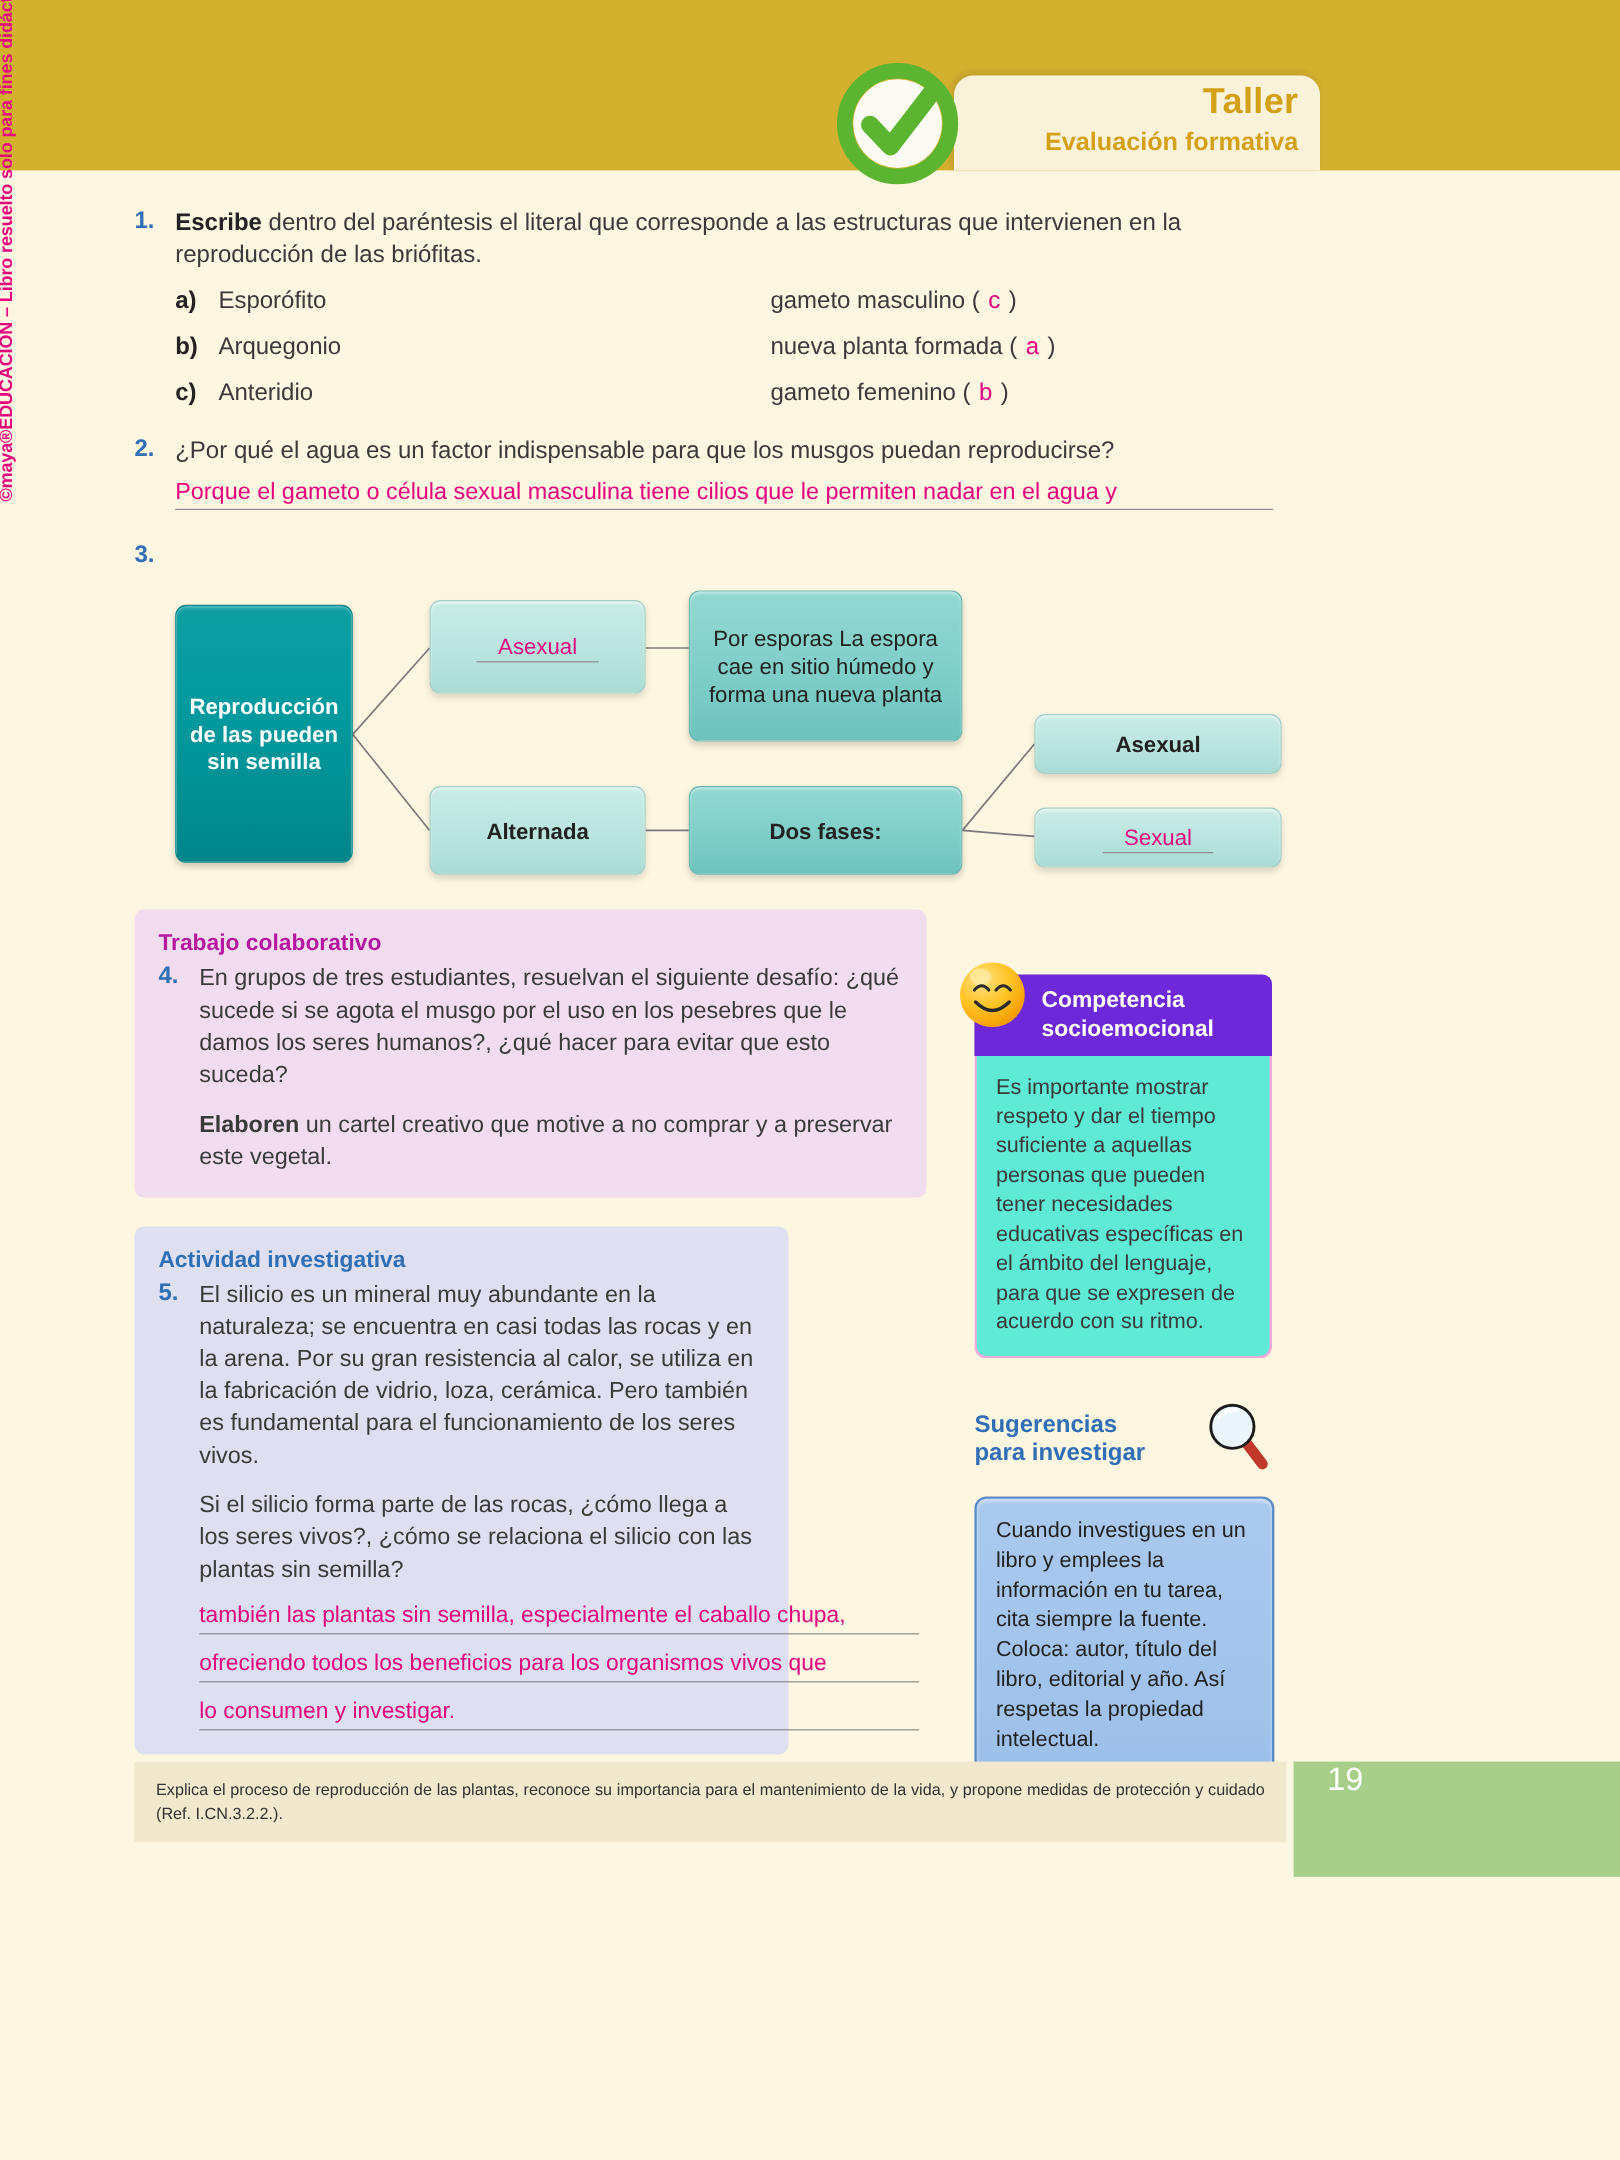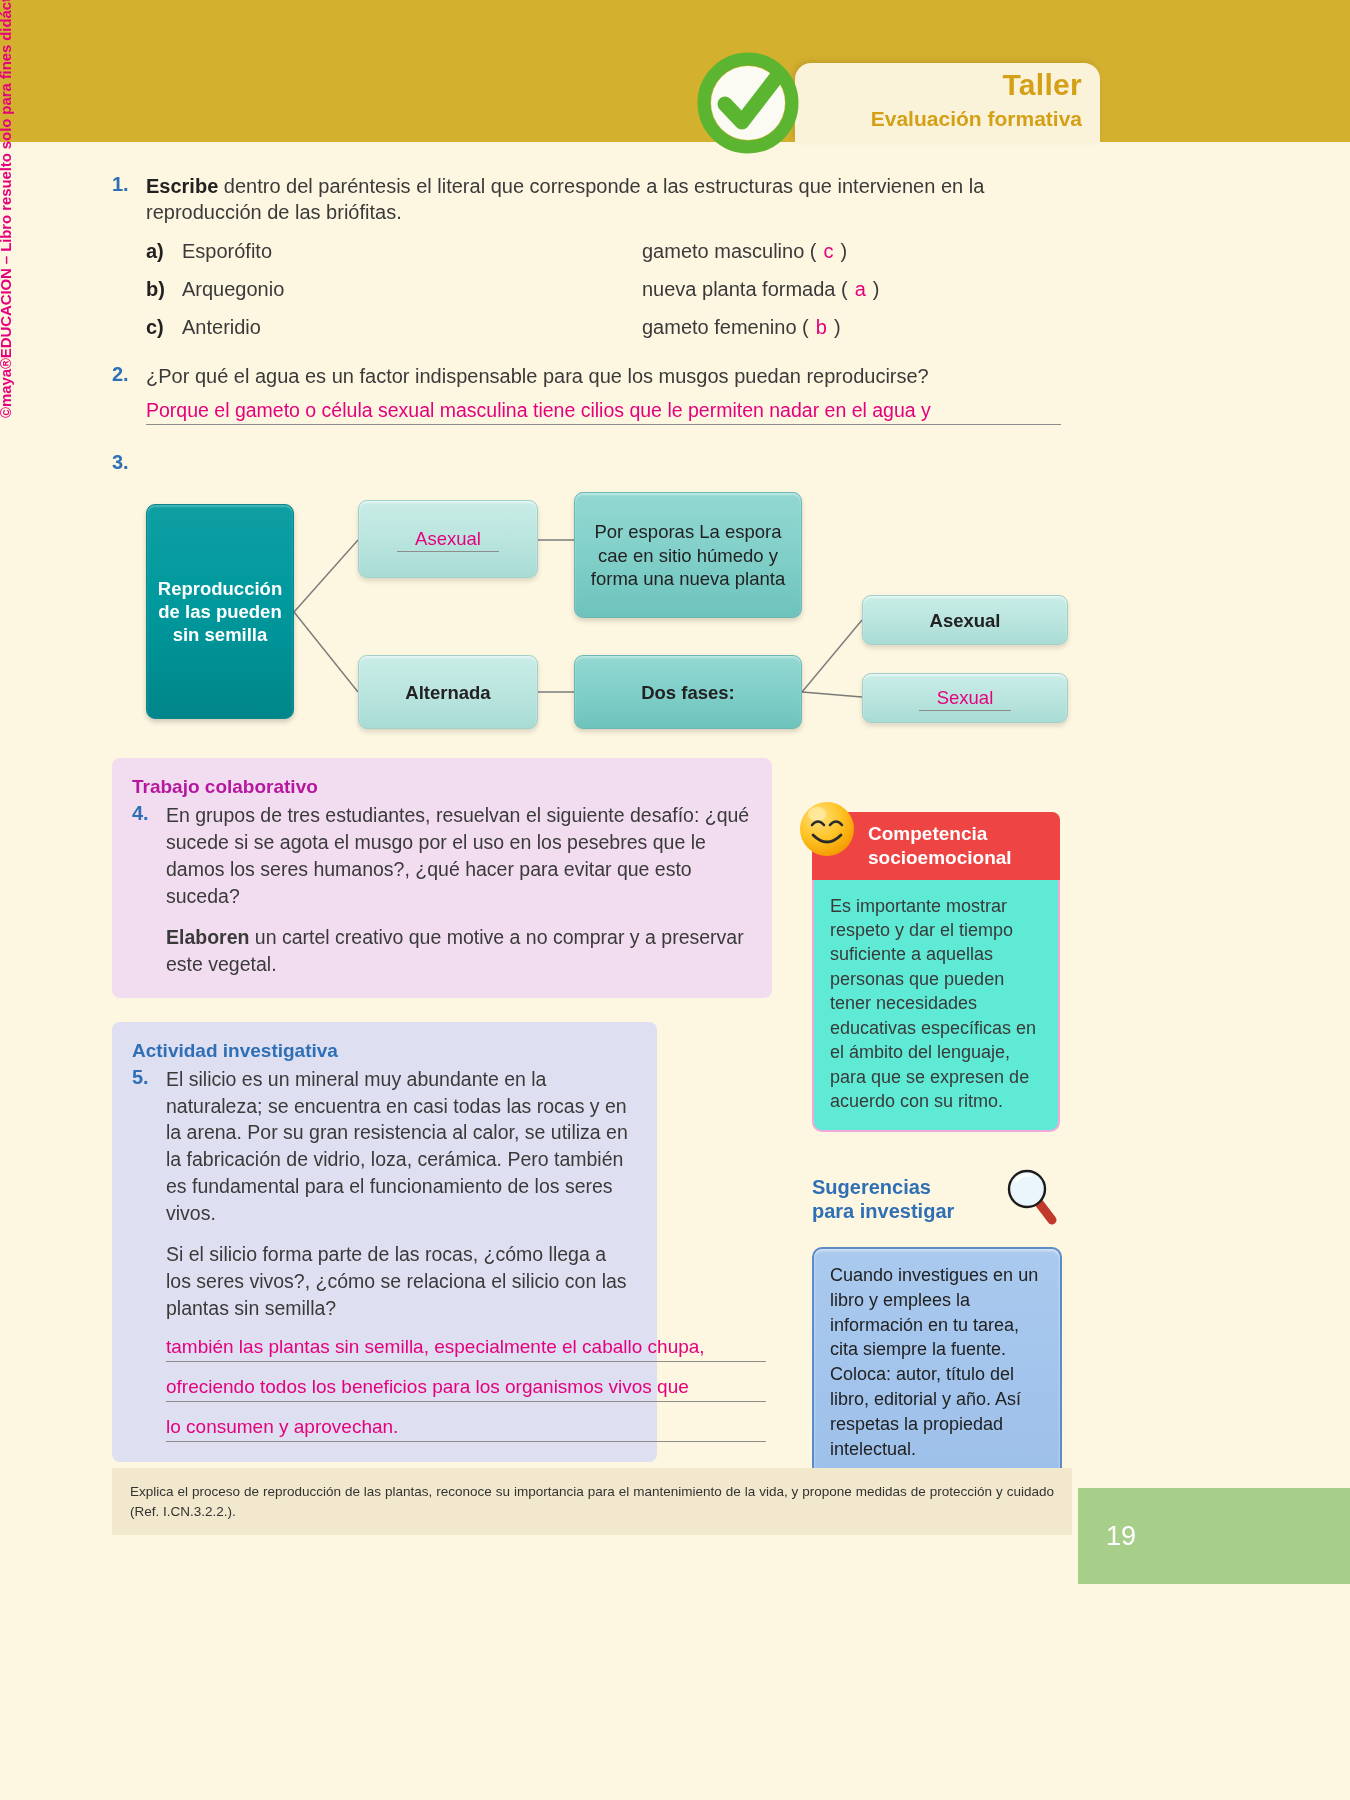--- a/index.html
+++ b/index.html
@@ -111,21 +111,21 @@
   .panel .qrow{margin-top:4px;}
   .panel .qtxt{font-size:19.5px;line-height:1.38;}
   .pind{margin:14px 0 0 34px;font-size:19.5px;line-height:1.38;}
   .hw-line2{
     margin-left:34px;border-bottom:1px solid #8d8d8d;
     color:#e5007d;font-size:19px;padding-bottom:3px;margin-top:14px;width:600px;
   }
   
   .comp-wrap{position:absolute;left:812px;top:812px;width:248px;}
   .comp-head{
-    background:#ef4444;border-radius:8px 8px 0 0;
+    background:#6d28d9;border-radius:8px 8px 0 0;
     color:#fff;font-weight:bold;font-size:19px;line-height:1.25;
     padding:10px 12px 10px 56px;box-sizing:border-box;
   }
   .comp-body{
     background:#5eead4;border-radius:0 0 10px 10px;
     padding:14px 16px 16px 16px;font-size:18px;line-height:1.36;color:#3a3a3a;
     border:2px solid #f4a8dc;border-top:none;
   }
   .emoji{
     position:absolute;left:-16px;top:-14px;width:62px;height:62px;
@@ -143,21 +143,21 @@
   }
   .lens{position:absolute;right:0px;top:-10px;width:62px;height:62px;}
   
   .footer{
     position:absolute;left:112px;top:1468px;width:960px;
     background:#f1e8cd;padding:14px 18px;box-sizing:border-box;
     font-size:13.5px;line-height:1.45;color:#333;text-align:justify;
   }
   .pagebox{
     position:absolute;left:1078px;top:1468px;width:272px;height:96px;
-    background:#a8cf8a;display:flex;align-items:center;margin-top:20px;
+    background:#a8cf8a;display:flex;align-items:flex-start;
   }
   .pagenum{margin-left:28px;font-size:27px;color:#fff;font-weight:normal;}
 </style>
 </head>
 <body>
 
 <div class="header-band"></div>
 
 <div class="header-tab">
   <div class="t1">Taller</div>
@@ -247,21 +247,21 @@
 
   <div class="panel panel-blue" style="margin-top:24px;width:545px;">
     <div class="panel-title">Actividad investigativa</div>
     <div class="qrow">
       <div class="qnum">5.</div>
       <div class="qtxt">El silicio es un mineral muy abundante en la naturaleza; se encuentra en casi todas las rocas y en la arena. Por su gran resistencia al calor, se utiliza en la fabricación de vidrio, loza, cerámica. Pero también es fundamental para el funcionamiento de los seres vivos.</div>
     </div>
     <div class="pind">Si el silicio forma parte de las rocas, ¿cómo llega a los seres vivos?, ¿cómo se relaciona el silicio con las plantas sin semilla?</div>
     <div class="hw-line2">también las plantas sin semilla, especialmente el caballo chupa,</div>
     <div class="hw-line2">ofreciendo todos los beneficios para los organismos vivos que</div>
-    <div class="hw-line2">lo consumen y aprovechan.</div>
+    <div class="hw-line2">lo consumen y investigar.</div>
   </div>
 
 </div>
 
 <div class="comp-wrap">
   <svg class="emoji" viewBox="0 0 62 62">
     <defs>
       <radialGradient id="eg" cx="35%" cy="28%" r="75%">
         <stop offset="0%" stop-color="#ffe082"></stop>
         <stop offset="55%" stop-color="#ffc425"></stop>

